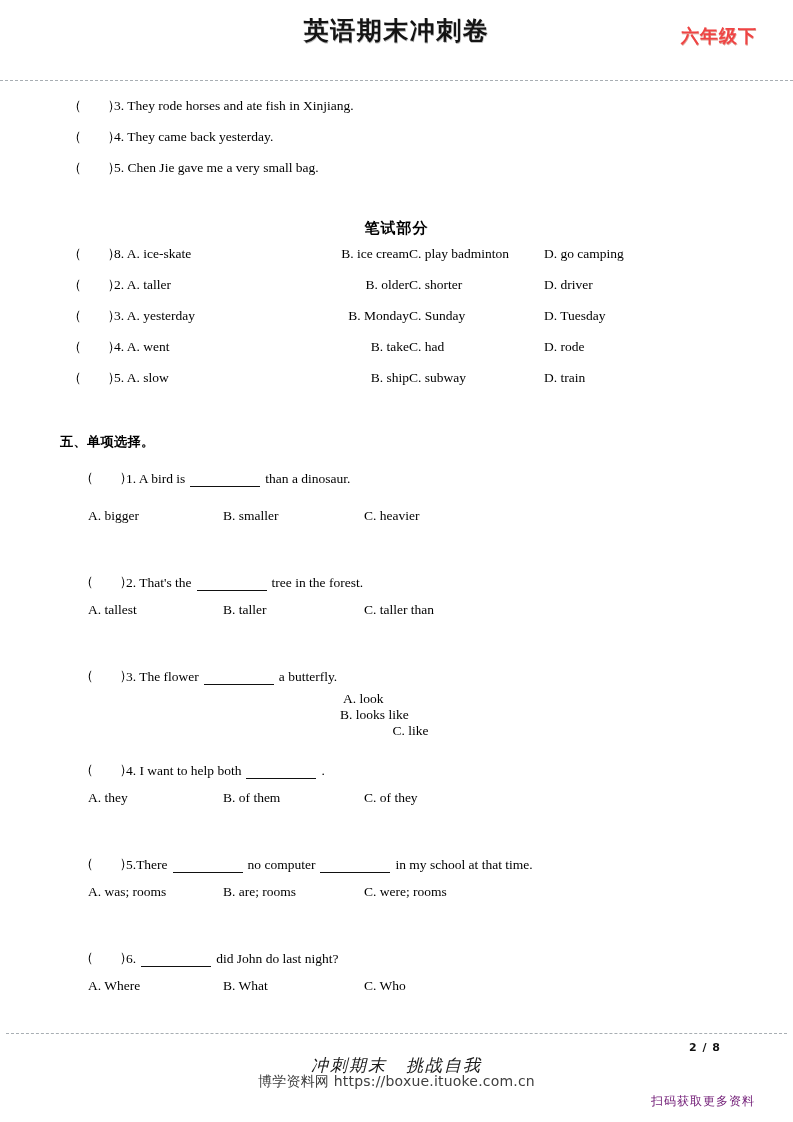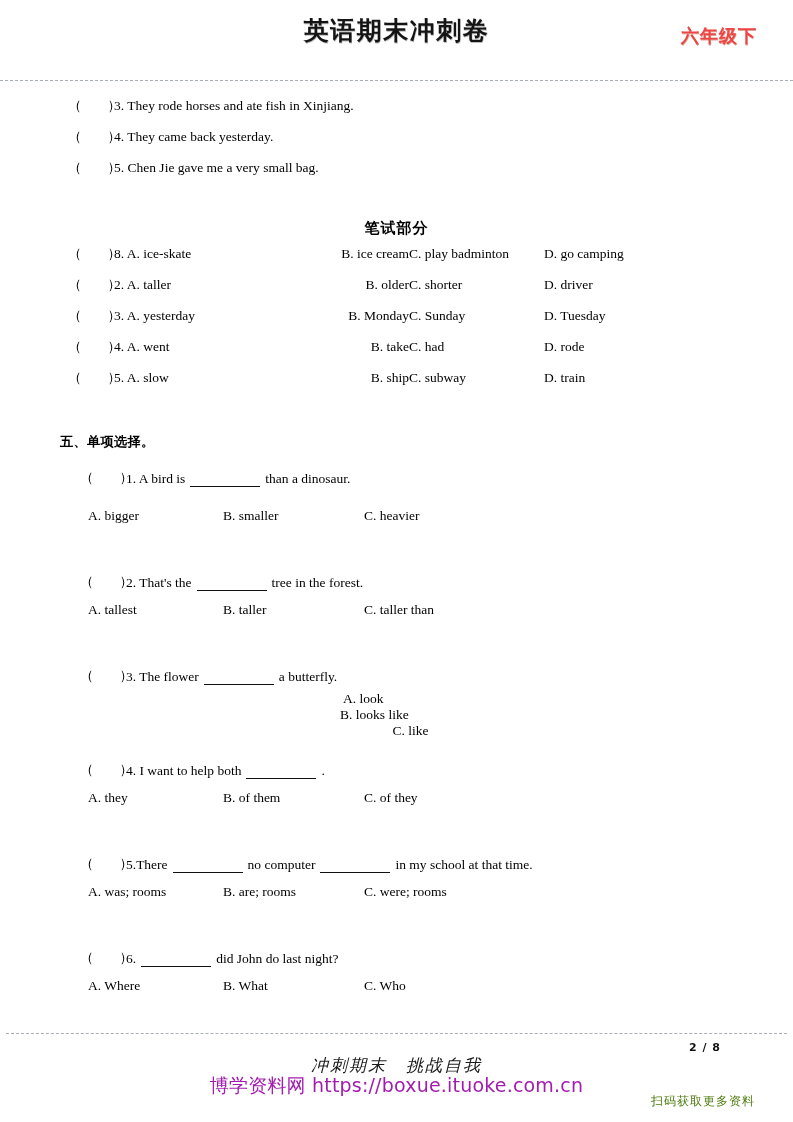--- a/index.html
+++ b/index.html
@@ -162,31 +162,31 @@
     font-size: 17px;
     letter-spacing: 2px;
     color: #1a1a1a;
   }
   .watermark {
     position: absolute;
     left: 0; right: 0;
     top: 37px;
     text-align: center;
     font-family: "DejaVu Sans", sans-serif;
-    font-size: 19px;
-    color: #a21caf;
+    font-size: 14px;
+    color: #404040;
     letter-spacing: .2px;
   }
   .qr-hint {
     position: absolute;
     right: 38px;
     top: 57px;
     font-family: Liberation Sans, sans-serif;
     font-size: 12px;
-    color: #4d7c0f;
+    color: #701a75;
     letter-spacing: 1px;
   }
 </style>
 </head>
 <body>
 
 <div class="page-header">
   <div class="doc-title">英语期末冲刺卷</div>
   <div class="grade-tag">六年级下</div>
 </div>

